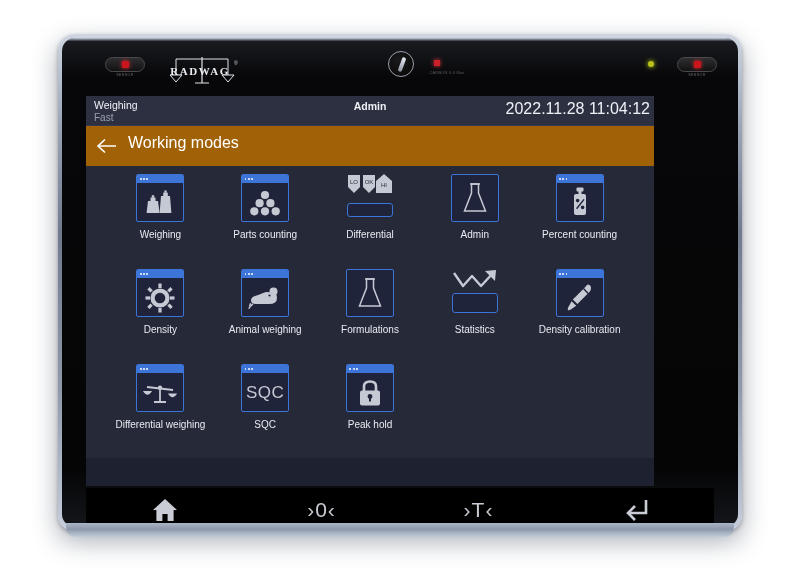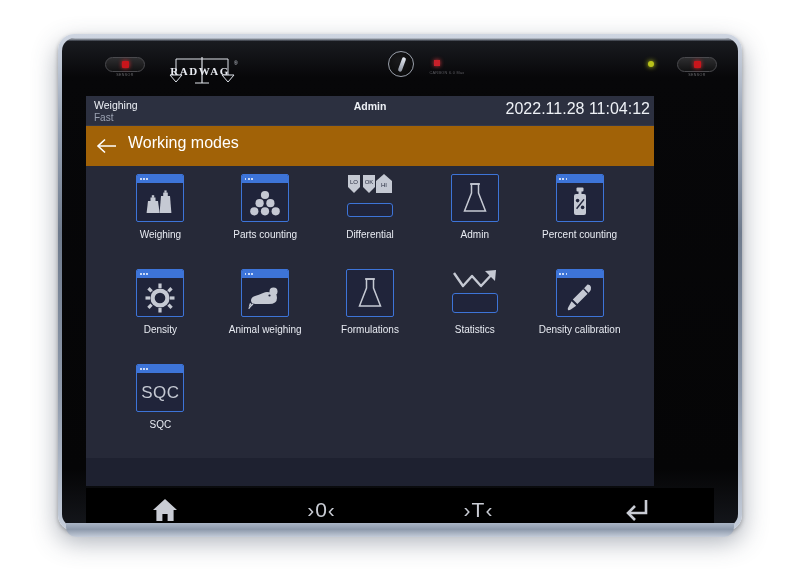--- a/index.html
+++ b/index.html
@@ -509,37 +509,79 @@
                   <path class="icon-fill" d="M22.5 1.5 q3 0 3.5 3 q.4 2.6 -1.6 4.6 l-12 12 l-4.6 -4.6 l12 -12 q1.3 -1.3 2.7 -3 z"></path>
                   <path class="icon-fill" d="M6.6 18.2 l4.6 4.6 l-5.4 3.6 q-2 1.3 -2.8 .5 q-.8 -.8 .4 -2.8 z"></path>
                   <line x1="18.4" y1="5.6" x2="23.2" y2="10.4" stroke="#20243a" stroke-width="1.4"></line>
                 </svg>
               </div>
             </div>
           </div>
           <div class="mode-label">Density calibration</div>
         </div>
 
+        <div class="mode-tile">
+          <div class="mode-icon-wrap">
+            <div class="win-icon">
+              <div class="titlebar">
+                  <i></i>
+                  <i></i>
+                  <i></i>
+                </div>
+              <div class="body">
+                <svg width="34" height="26" viewBox="0 0 34 26">
+                  <line class="icon-stroke" stroke-width="1.8" x1="4" y1="7" x2="30" y2="10"></line>
+                  <line class="icon-stroke" stroke-width="1.8" x1="17" y1="8.5" x2="17" y2="21"></line>
+                  <line class="icon-stroke" stroke-width="1.8" x1="11" y1="22" x2="23" y2="22"></line>
+                  <circle class="icon-fill" cx="17" cy="7.6" r="2.2"></circle>
+                  <path class="icon-fill" d="M0 11 q4.5 7.5 9 0 z"></path>
+                  <path class="icon-fill" d="M25 13.5 q4.5 7.5 9 0 z"></path>
+                </svg>
+              </div>
+            </div>
+          </div>
+          <div class="mode-label">Differential weighing</div>
+        </div>
 
         <div class="mode-tile">
           <div class="mode-icon-wrap">
             <div class="win-icon">
               <div class="titlebar">
                   <i></i>
                   <i></i>
                   <i></i>
                 </div>
               <div class="body">
                 <span style="font-size:17px;letter-spacing:.5px;color:#c5c9d3;font-family:'Liberation Sans',sans-serif;">SQC</span>
               </div>
             </div>
           </div>
           <div class="mode-label">SQC</div>
         </div>
 
+        <div class="mode-tile">
+          <div class="mode-icon-wrap">
+            <div class="win-icon">
+              <div class="titlebar">
+                  <i></i>
+                  <i></i>
+                  <i></i>
+                </div>
+              <div class="body">
+                <svg width="26" height="30" viewBox="0 0 26 30">
+                  <path class="icon-stroke" stroke-width="2.6" d="M7 13 v-4.5 q0 -5 6 -5 q6 0 6 5 V13"></path>
+                  <rect class="icon-fill" x="3" y="12.5" width="20" height="15" rx="2"></rect>
+                  <circle cx="13" cy="18.5" r="2.4" fill="#20243a"></circle>
+                  <rect x="12" y="18.5" width="2" height="5" fill="#20243a"></rect>
+                </svg>
+              </div>
+            </div>
+          </div>
+          <div class="mode-label">Peak hold</div>
+        </div>
 
         <div></div>
         <div></div>
       </div>
     </div>
 
     <div id="function-bar">
 
       <div class="fn-button">
         <span class="fn-glyph">

